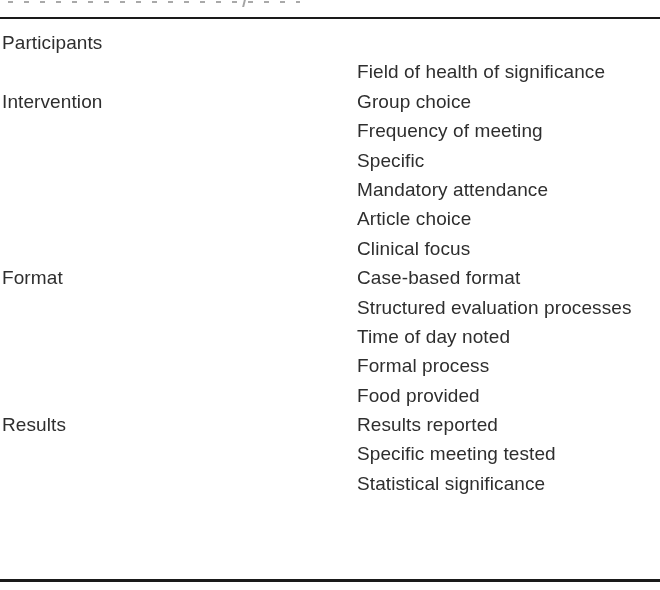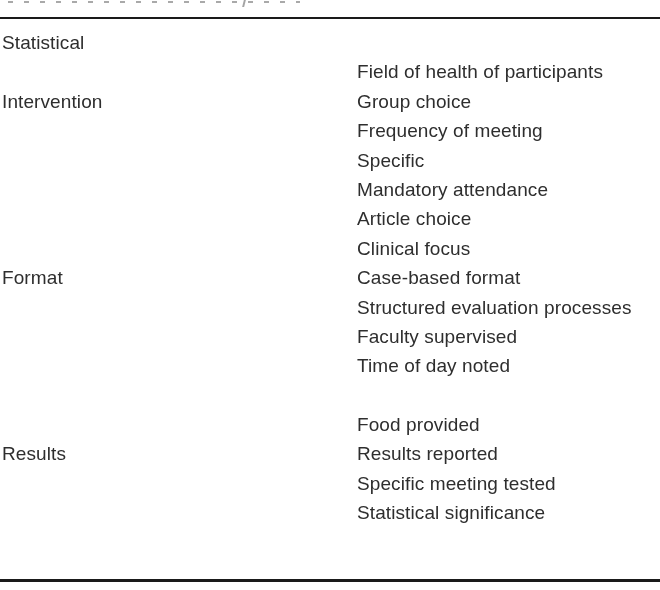--- a/index.html
+++ b/index.html
@@ -71,25 +71,25 @@
 </style>
 </head>
 <body>
 
 <div class="page">
   <div class="caption-fragments"></div>
   <div class="caption-descender"></div>
   <div class="rule top"></div>
   <div class="tbl">
       <div class="row">
-        <span class="cell">Statistical</span>
+        <span class="cell">Participants</span>
       </div>
       <div class="row">
         <span class="cell"></span>
-        <span class="cell">Field of health of participants</span>
+        <span class="cell">Field of health of significance</span>
       </div>
       <div class="row">
         <span class="cell">Intervention</span>
         <span class="cell">Group choice</span>
       </div>
       <div class="row">
         <span class="cell"></span>
         <span class="cell">Frequency of meeting</span>
       </div>
       <div class="row">
@@ -111,28 +111,25 @@
       <div class="row">
         <span class="cell">Format</span>
         <span class="cell">Case-based format</span>
       </div>
       <div class="row">
         <span class="cell"></span>
         <span class="cell">Structured evaluation processes</span>
       </div>
       <div class="row">
         <span class="cell"></span>
-        <span class="cell">Faculty supervised</span>
-      </div>
-      <div class="row">
-        <span class="cell"></span>
         <span class="cell">Time of day noted</span>
       </div>
       <div class="row">
         <span class="cell"></span>
+        <span class="cell">Formal process</span>
       </div>
       <div class="row">
         <span class="cell"></span>
         <span class="cell">Food provided</span>
       </div>
       <div class="row">
         <span class="cell">Results</span>
         <span class="cell">Results reported</span>
       </div>
       <div class="row">

